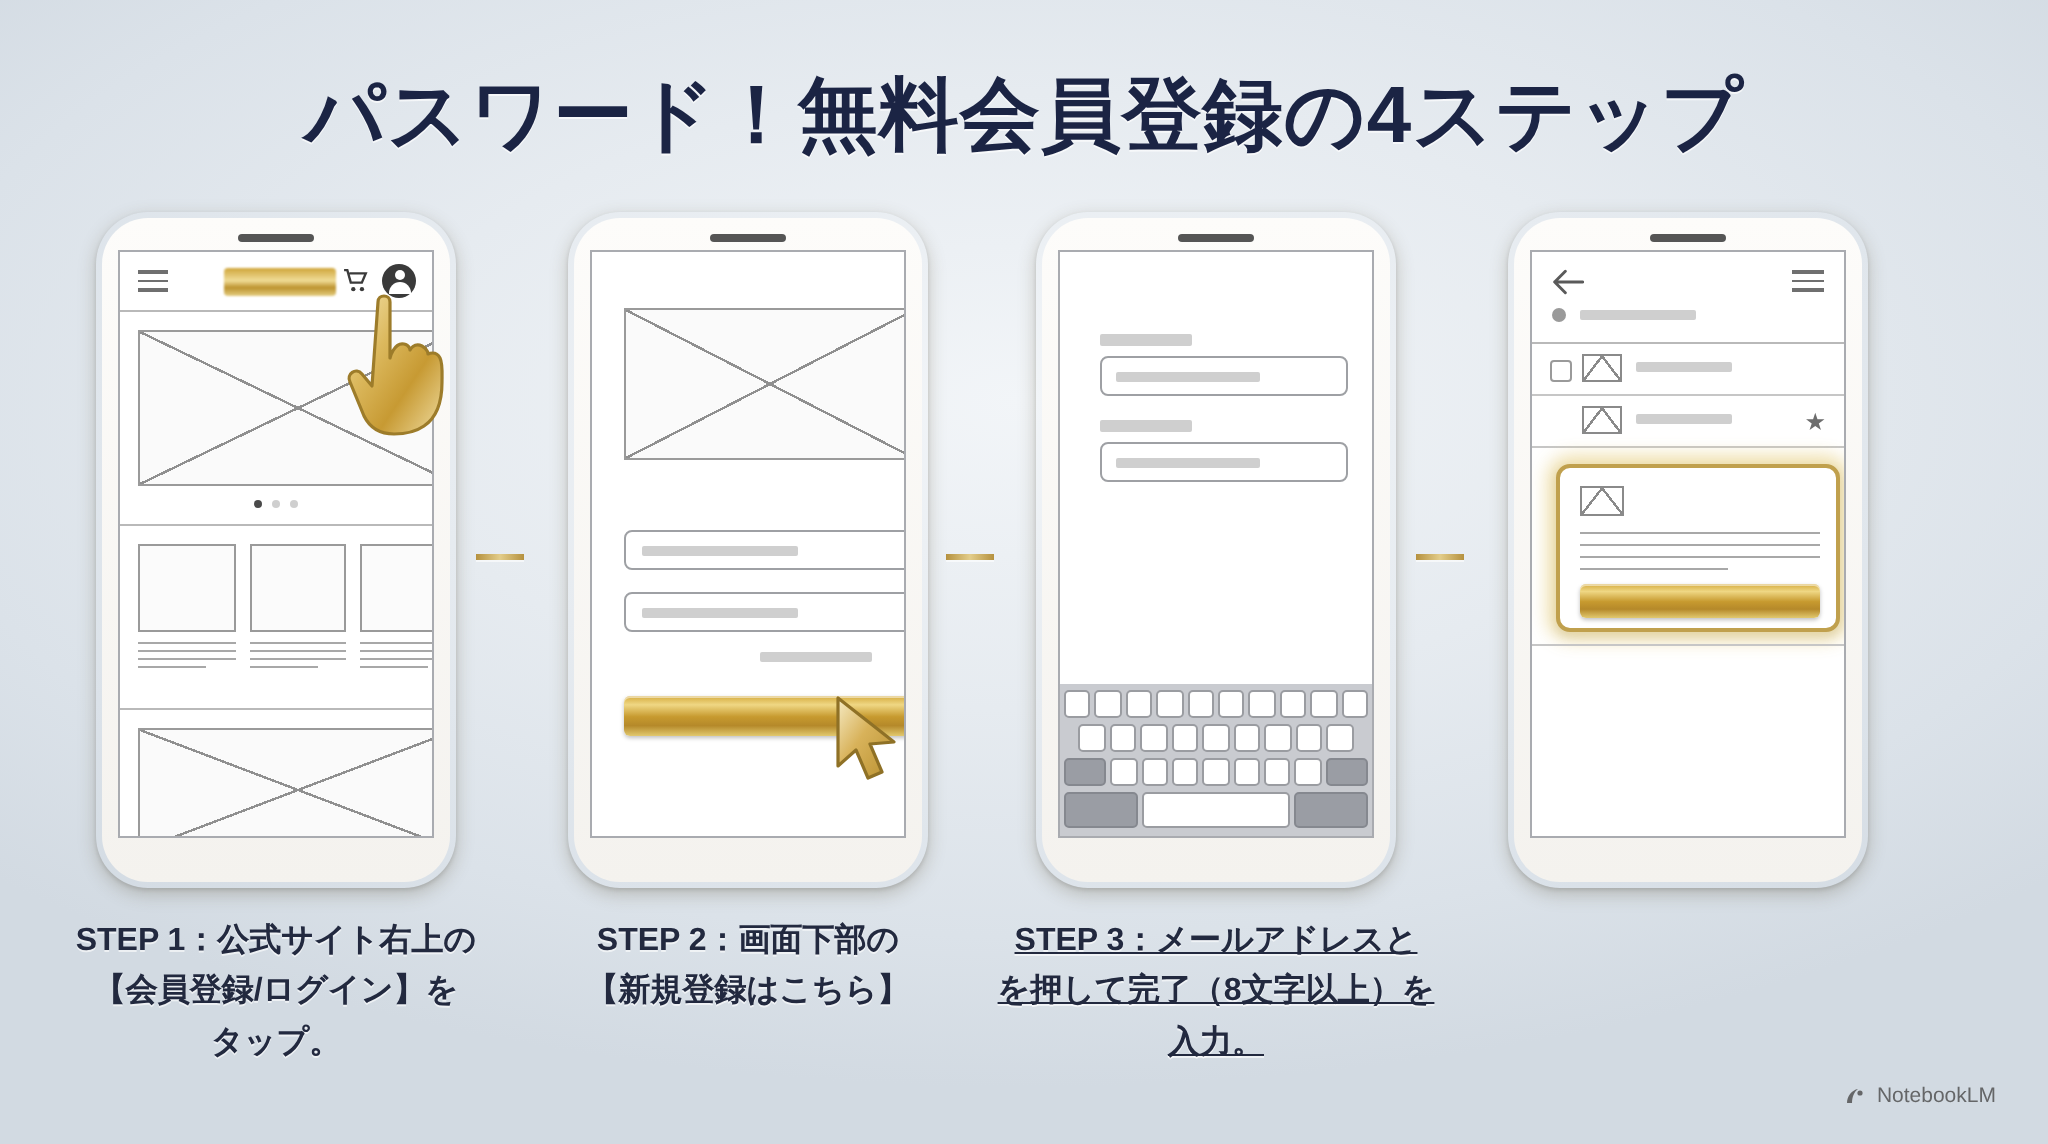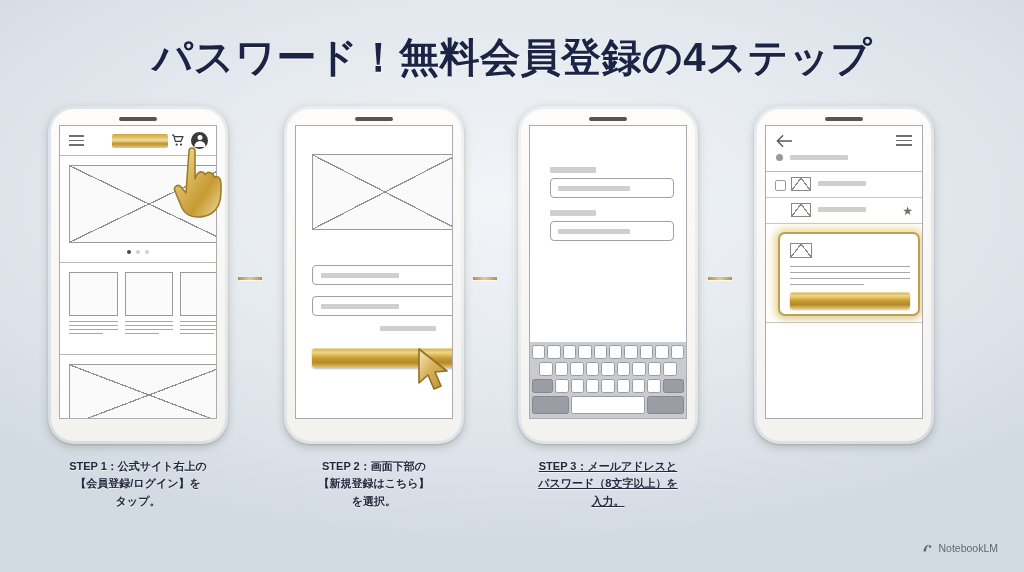--- a/index.html
+++ b/index.html
@@ -131,21 +131,21 @@
   .kb{position:absolute;left:0;bottom:0;width:100%;background:#c9cbd0;padding:3px 2px 4px;box-sizing:border-box;}
   .kbrow{display:flex;justify-content:center;gap:2px;margin-bottom:3px;}
   .key{background:#fff;border:1px solid #9a9ca1;border-radius:2.5px;height:12px;flex:1;}
   .key.dark{background:#9a9da4;border-color:#85888f;}
   .key.space{flex:5;}
   .key.w{flex:1.7;}
 
   
   .caption{
     position:absolute;top:458px;width:236px;text-align:center;
-    font-size:11px;font-weight:bold;line-height:1.58;color:#22293f;
+    font-size:16px;font-weight:bold;line-height:1.58;color:#22293f;
     text-shadow:0 1px 0 rgba(255,255,255,.6);
   }
   .caption.c1{left:20px;}
   .caption.c2{left:256px;}
   .caption.c3{left:490px;text-decoration:underline;}
   .caption.c4{left:726px;}
 
   
   .wm{
     position:absolute;right:26px;bottom:18px;display:flex;align-items:center;gap:4px;
@@ -381,25 +381,24 @@
   </div>
 
   <div class="caption c1">
     <div>STEP 1：公式サイト右上の</div>
     <div>【会員登録/ログイン】を</div>
     <div>タップ。</div>
   </div>
   <div class="caption c2">
     <div>STEP 2：画面下部の</div>
     <div>【新規登録はこちら】</div>
-    <div>を選択。</div>
   </div>
   <div class="caption c3">
     <div>STEP 3：メールアドレスと</div>
-    <div>パスワード（8文字以上）を</div>
+    <div>を押して完了（8文字以上）を</div>
     <div>入力。</div>
   </div>
 
   <div class="wm">
     <svg style="width:12px;height:12px;" viewBox="0 0 24 24">
       <path d="M3 19c0-7 5-13 11-14-4 3-6 8-6 14z" fill="#4a4a4a"></path>
       <circle cx="16" cy="9" r="2.6" fill="#4a4a4a"></circle>
     </svg>
     <span>NotebookLM</span>
   </div>

